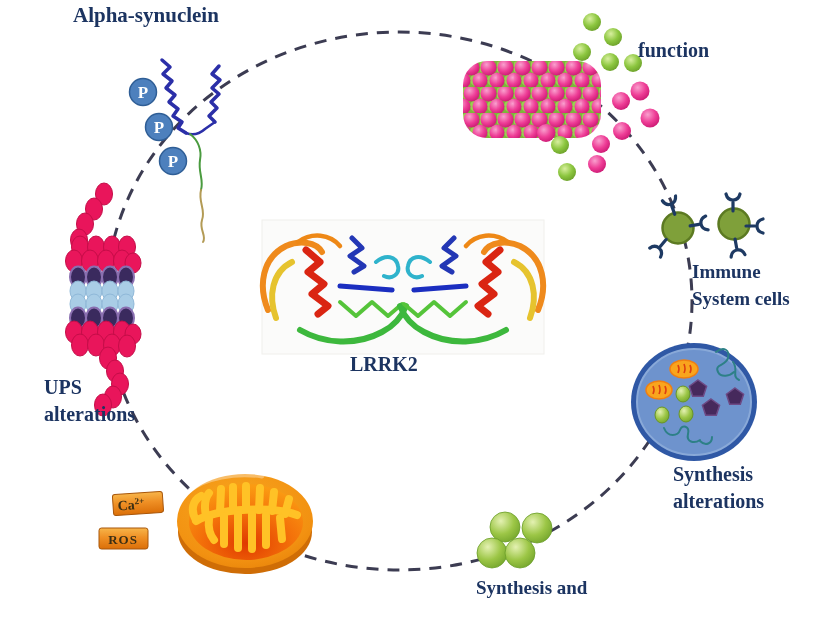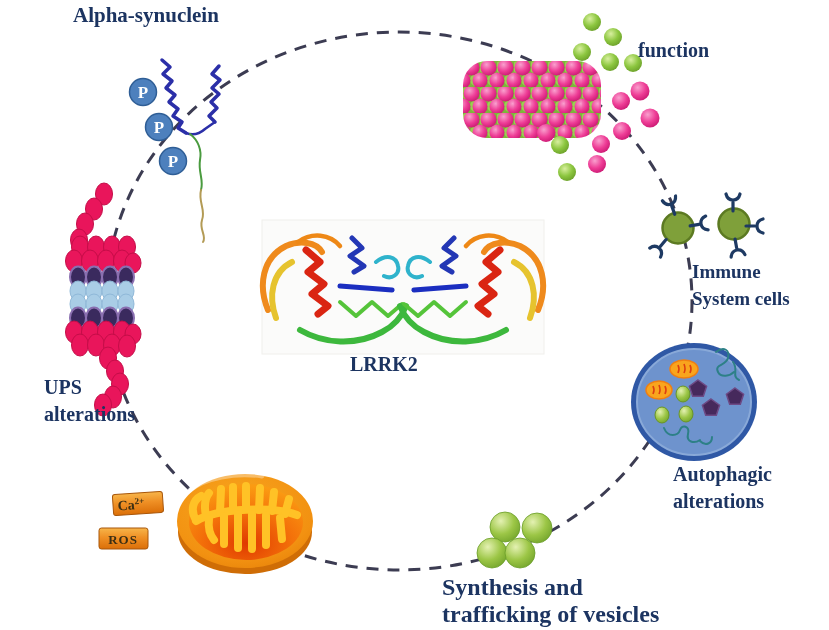--- a/index.html
+++ b/index.html
@@ -267,26 +267,25 @@
   <span>Alpha-synuclein</span>
 </div>
 <div class="label" style="left:638px;top:37px;width:155px;">
   <span>function</span>
 </div>
 <div class="label" style="left:692px;top:258px;width:143px;font-size:19px;">
   <span>Immune</span>
   <span>System cells</span>
 </div>
 <div class="label" style="left:673px;top:461px;width:150px;">
-  <span>Autophagic</span>
+  <span>Synthesis</span>
   <span>alterations</span>
 </div>
-<div class="label" style="left:442px;top:574px;width:235px;font-size:24px;">
+<div class="label" style="left:476px;top:574px;width:235px;font-size:19px;">
   <span>Synthesis and</span>
-  <span>trafficking of vesicles</span>
 </div>
 <div class="label" style="left:7px;top:374px;width:100px;margin-left:37px;">
   <span>UPS</span>
   <span>alterations</span>
 </div>
 <div class="label" style="left:350px;top:351px;width:106px;">
   <span>LRRK2</span>
 </div>
 
 </div>

